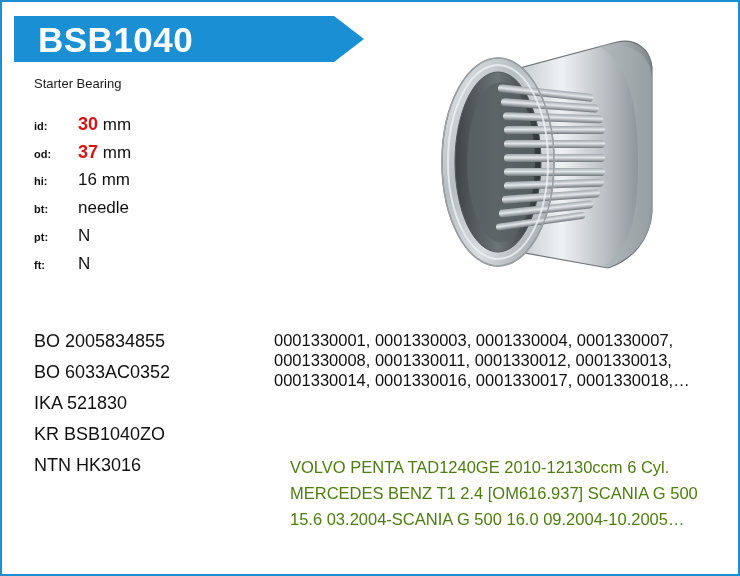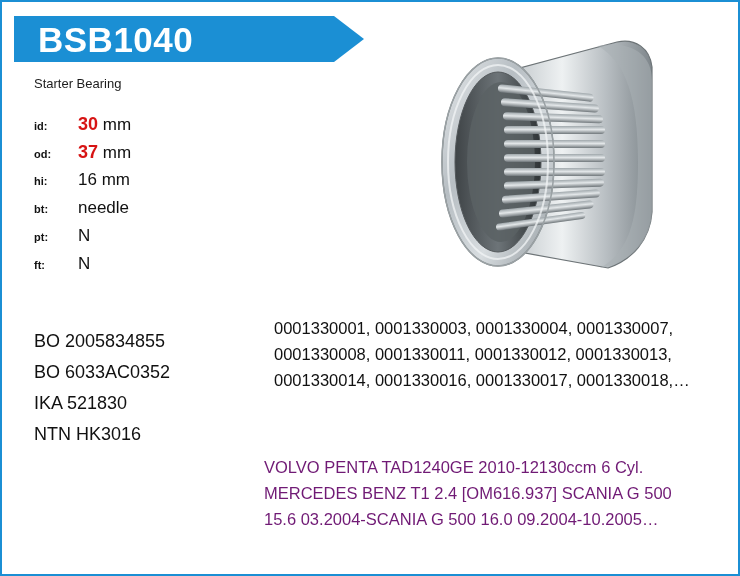--- a/index.html
+++ b/index.html
@@ -93,35 +93,35 @@
   .ref-line {
     font-size: 18px;
     color: #111111;
     line-height: 31px;
     white-space: nowrap;
   }
   
   .oe-block {
     position: absolute;
     left: 272px;
-    top: 313px;
+    top: 328px;
     width: 420px;
     font-size: 16.5px;
-    line-height: 26px;
+    line-height: 20px;
     color: #111111;
   }
   
   .app-block {
     position: absolute;
-    left: 262px;
+    left: 288px;
     top: 452px;
     width: 420px;
     font-size: 16.5px;
     line-height: 26px;
-    color: #701a75;
+    color: #4d7c0f;
   }
   
   .product-image {
     position: absolute;
     left: 400px;
     top: 10px;
     width: 330px;
     height: 295px;
   }
 </style>
@@ -163,20 +163,21 @@
     <div class="spec-row">
       <span class="spec-key">ft:</span>
       <span class="spec-val">N</span>
     </div>
   </div>
 
   <div class="refs">
     <div class="ref-line">BO 2005834855</div>
     <div class="ref-line">BO 6033AC0352</div>
     <div class="ref-line">IKA 521830</div>
+    <div class="ref-line">KR BSB1040ZO</div>
     <div class="ref-line">NTN HK3016</div>
   </div>
 
   <div class="oe-block">0001330001, 0001330003, 0001330004, 0001330007, 0001330008, 0001330011, 0001330012, 0001330013, 0001330014, 0001330016, 0001330017, 0001330018,…</div>
 
   <div class="app-block">VOLVO PENTA TAD1240GE 2010-12130ccm 6 Cyl. MERCEDES BENZ T1 2.4 [OM616.937] SCANIA G 500 15.6 03.2004-SCANIA G 500 16.0 09.2004-10.2005…</div>
 
   <div class="product-image">
     <svg viewBox="0 0 330 295" width="330" height="295">
       <defs>

